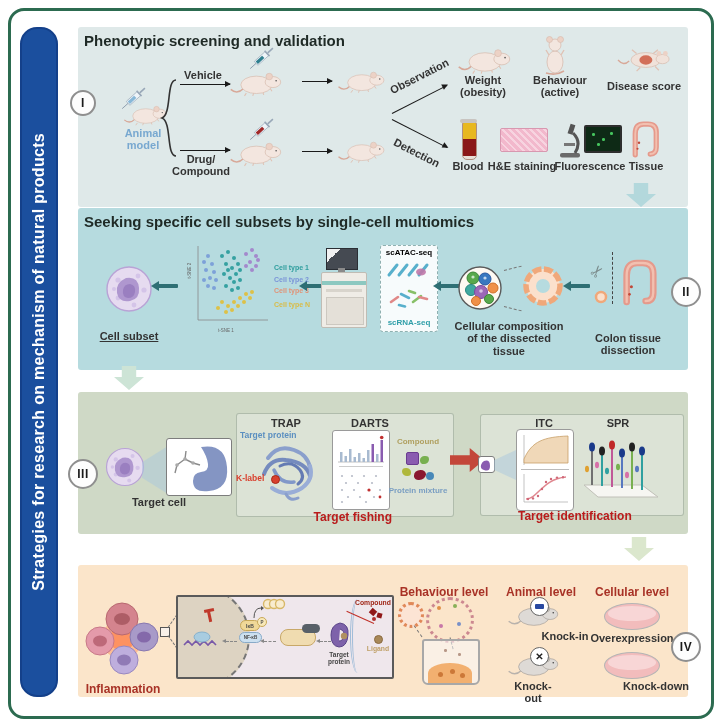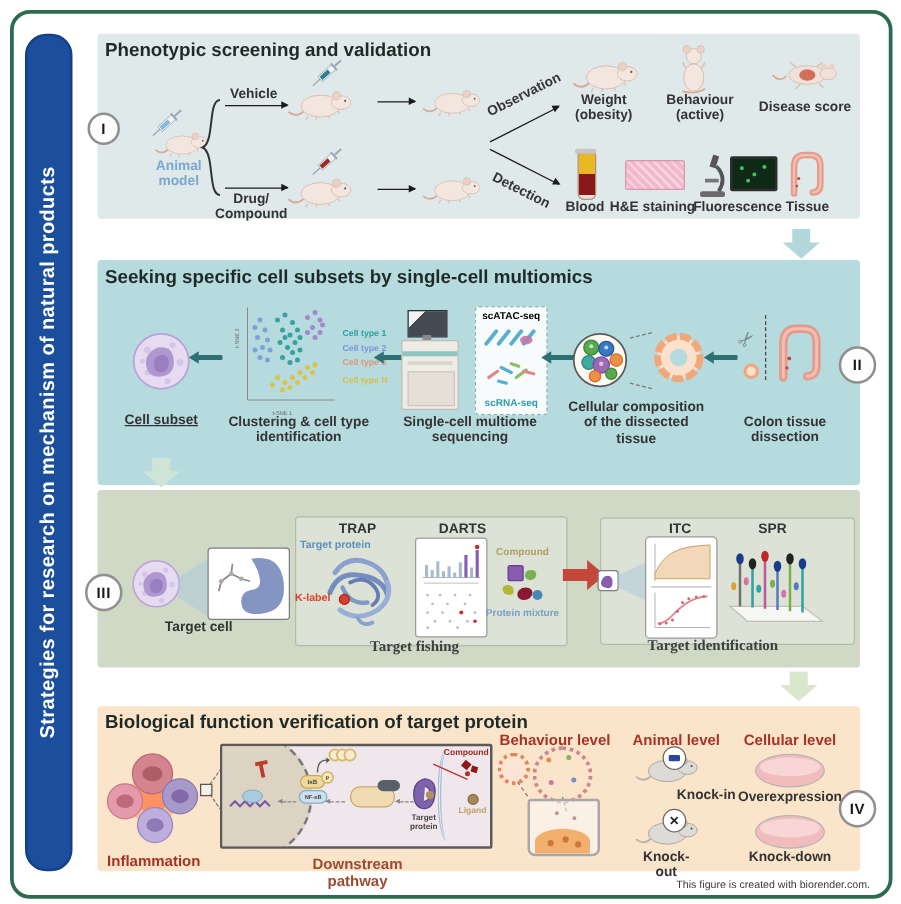--- a/index.html
+++ b/index.html
@@ -4,28 +4,28 @@
 <style>
   html,body{margin:0;padding:0;background:#fff;}
   #fig{position:relative;width:721px;height:723px;background:#fff;font-family:"Liberation Sans",sans-serif;overflow:hidden;}
   .abs{position:absolute;}
   
   #frame{left:8px;top:8px;width:700px;height:705px;border:3px solid #2c6b50;border-radius:16px;}
   #banner{left:20px;top:27px;width:34px;height:666px;background:#1b4f9e;border:2px solid #14408a;border-radius:17px;display:flex;align-items:center;justify-content:center;}
   #banner span{writing-mode:vertical-rl;transform:rotate(180deg);color:#fff;font-weight:700;font-size:16px;letter-spacing:.3px;white-space:nowrap;}
   
   .panel{border-radius:3px;}
-  #p1{left:78px;top:27px;width:610px;height:148px;background:#dfe9e9;}
-  #p2{left:78px;top:208px;width:610px;height:180px;background:#b6dbdf;}
+  #p1{left:78px;top:27px;width:610px;height:180px;background:#dfe9e9;}
+  #p2{left:78px;top:208px;width:610px;height:162px;background:#b6dbdf;}
   #p3{left:78px;top:392px;width:610px;height:142px;background:#cfd9c6;}
   #p4{left:78px;top:565px;width:610px;height:132px;background:#fbe5ca;}
   .ttl{font-size:15px;font-weight:700;color:#1f2a26;white-space:nowrap;}
   .lbl{font-weight:700;color:#333;font-size:11px;line-height:1.12;text-align:center;white-space:pre-line;}
   .sm{font-size:8px;font-weight:700;text-align:center;white-space:pre-line;line-height:1.1;}
-  .cap{font-weight:700;font-size:12px;color:#404040;text-align:left;white-space:nowrap;font-family:Liberation Serif, serif;}
+  .cap{font-weight:700;font-size:12px;color:#b91c1c;text-align:right;white-space:nowrap;}
   .hdr{font-weight:700;font-size:12px;color:#a83226;text-align:center;white-space:nowrap;}
   .numcirc{background:#fdfdfd;border:2px solid #8f8f8f;border-radius:50%;display:flex;align-items:center;justify-content:center;font-weight:800;font-size:12px;color:#1a1a1a;letter-spacing:.5px;}
   
   .ar{height:0;border-top:1.5px solid #1a1a1a;}
   .ar::after{content:'';position:absolute;right:-1px;top:-4.4px;border-left:6px solid #1a1a1a;border-top:3.6px solid transparent;border-bottom:3.6px solid transparent;}
   .tar{height:3.5px;background:#2e6f74;border-radius:1px;}
   .tar::before{content:'';position:absolute;left:-7px;top:-3.4px;border-right:8px solid #2e6f74;border-top:5.2px solid transparent;border-bottom:5.2px solid transparent;}
   .bdown{clip-path:polygon(26% 0,74% 0,74% 46%,100% 46%,50% 100%,0 46%,26% 46%);}
   .bright{clip-path:polygon(0 30%,58% 30%,58% 0,100% 50%,58% 100%,58% 70%,0 70%);background:#c3473a;}
   .dashar{height:0;border-top:1px dashed #888;}
@@ -274,22 +274,20 @@
       </g>
     </svg>
     <div class="abs" style="left:104px;top:60px;font-size:4.5px;color:#666;transform:rotate(-90deg);">t-SNE 2</div>
     <div class="abs" style="left:140px;top:120px;font-size:4.5px;color:#666;">t-SNE 1</div>
     <div class="abs" style="left:196px;top:56px;width:46px;font-size:7px;font-weight:700;line-height:1;">
       <div style="color:#2f9e9e;margin-bottom:4.5px;">Cell type 1</div>
       <div style="color:#7b95d8;margin-bottom:4.5px;">Cell type 2</div>
       <div style="color:#e09478;margin-bottom:7px;">Cell type 3</div>
       <div style="color:#d8bc48;">Cell type N</div>
     </div>
-    <div class="abs lbl" style="left:104px;top:124px;width:114px;">Clustering &amp; cell type
-identification</div>
 
     <div class="abs tar" style="left:228px;top:76px;width:20px;"></div>
 
     <div class="abs" style="left:242px;top:40px;width:46px;height:80px;">
       <div class="abs" style="left:6px;top:0;width:30px;height:20px;background:linear-gradient(135deg,#f2f2f2 0 26%,#454a52 26%);border:1px solid #2a2e34;"></div>
       <div class="abs" style="left:18px;top:20px;width:7px;height:4px;background:#8a8a8a;"></div>
       <div class="abs" style="left:1px;top:24px;width:44px;height:54px;background:#efece6;border:1px solid #c0bcb4;border-radius:2px;">
         <div class="abs" style="left:0;top:8px;width:100%;height:4px;background:#8cc8c0;"></div>
         <div class="abs" style="left:4px;top:16px;width:36px;height:3px;background:#d8d4cc;"></div>
         <div class="abs" style="left:4px;top:24px;width:36px;height:26px;background:#e4e0d8;border:1px solid #ccc8c0;"></div>
@@ -308,22 +306,20 @@
         <path d="M16,6 l8,4" stroke="#58b0cc" stroke-width="2.6" stroke-linecap="round"></path>
         <path d="M28,14 l8,-6" stroke="#88c068" stroke-width="2.6" stroke-linecap="round"></path>
         <path d="M14,17 l6,1.5" stroke="#58b0cc" stroke-width="2.6" stroke-linecap="round"></path>
         <path d="M34,9 l8,2" stroke="#e08888" stroke-width="2.6" stroke-linecap="round"></path>
         <path d="M24,3 l6,2" stroke="#88c068" stroke-width="2.6" stroke-linecap="round"></path>
       </svg>
       <div class="abs" style="left:0;bottom:3px;width:100%;color:#2e9ea8;">
           <div class="sm">scRNA-seq</div>
         </div>
     </div>
-    <div class="abs lbl" style="left:244px;top:124px;width:108px;">Single-cell multiome
-sequencing</div>
 
     <div class="abs tar" style="left:362px;top:76px;width:20px;"></div>
 
     <svg class="abs" style="left:378px;top:56px;width:48px;height:48px;" viewBox="0 0 48 48">
       <circle cx="24" cy="24" r="21" fill="#fef9f2" stroke="#5a5a5a" stroke-width="1.4"></circle>
       <circle cx="17" cy="14" r="6" fill="#58a84c" stroke="#3c8838"></circle>
       <circle cx="29" cy="15" r="6" fill="#3878c0" stroke="#2858a0"></circle>
       <circle cx="37" cy="24" r="5" fill="#f09048" stroke="#d07028"></circle>
       <circle cx="15" cy="26" r="5.5" fill="#40a8a0" stroke="#288880"></circle>
       <circle cx="25" cy="28" r="6.5" fill="#9c68b8" stroke="#7c48a0"></circle>
@@ -494,21 +490,20 @@
         <ellipse cx="53" cy="40" rx="2" ry="3.2" fill="#d870a8"></ellipse>
       <ellipse cx="63" cy="34" rx="2" ry="3.2" fill="#5878c0"></ellipse>
         <ellipse cx="13" cy="34" rx="2" ry="3.2" fill="#e0a030"></ellipse>
     </svg>
     <div class="abs cap" style="left:440px;top:117px;width:110px;">Target identification</div>
   </section>
 
   <div class="abs bdown" style="left:624px;top:537px;width:30px;height:24px;background:#dbe7cd;"></div>
 
   <section id="p4" class="abs panel">
-    <div class="abs ttl" style="left:6px;top:4px;">Biological function verification of target protein</div>
 
     <svg class="abs" style="left:6px;top:34px;width:78px;height:80px;" viewBox="0 0 78 80">
       <circle cx="38" cy="40" r="20" fill="#ff8a50" opacity="0.45"></circle>
       <circle cx="38" cy="40" r="12" fill="#ff7038" opacity="0.55"></circle>
       <circle cx="38" cy="20" r="16" fill="#d4848e" stroke="#b86870"></circle>
       <ellipse cx="38" cy="20" rx="8" ry="6" fill="#a05058" opacity="0.75"></ellipse>
       <circle cx="16" cy="42" r="14" fill="#e49aaa" stroke="#c87888"></circle>
       <ellipse cx="16" cy="42" rx="7" ry="5.5" fill="#b05868" opacity="0.75"></ellipse>
       <circle cx="60" cy="38" r="14" fill="#a89ac8" stroke="#8878b0"></circle>
       <ellipse cx="60" cy="38" rx="7" ry="5.5" fill="#7858a0" opacity="0.75"></ellipse>
@@ -554,21 +549,20 @@
 protein</div>
       <div class="abs" style="left:172px;top:2px;width:12px;height:74px;border-left:3px double #a0bcd8;border-radius:50% / 50%;"></div>
       <div class="abs sm" style="left:175px;top:2px;width:40px;color:#a02818;font-size:6.8px;">Compound</div>
       <div class="abs" style="left:192px;top:12px;width:6px;height:6px;background:#901818;transform:rotate(40deg);"></div>
       <div class="abs" style="left:199px;top:16px;width:5px;height:5px;background:#901818;transform:rotate(15deg);"></div>
       <div class="abs" style="left:194px;top:20px;width:4px;height:4px;background:#b03030;border-radius:50%;"></div>
       <div class="abs" style="left:166px;top:26px;width:30px;border-top:1.3px solid #c03028;transform:rotate(24deg);transform-origin:right center;"></div>
       <div class="abs" style="left:196px;top:38px;width:7px;height:7px;border-radius:50%;background:#a88858;border:1px solid #8a6a40;"></div>
       <div class="abs sm" style="left:184px;top:48px;width:32px;color:#c0a068;font-size:6.8px;">Ligand</div>
     </div>
-    <div class="abs" style="left:150px;top:119px;width:116px;font-weight:700;font-size:12px;color:#9c4a32;text-align:center;">Downstream pathway</div>
 
     <div class="abs hdr" style="left:320px;top:20px;width:92px;">Behaviour level</div>
     <div class="abs" style="left:320px;top:37px;width:20px;height:20px;border:3px dotted #e08858;border-radius:50%;background:#fce4d4;"></div>
     <div class="abs" style="left:348px;top:32px;width:42px;height:40px;border:3px dotted #cc8890;border-radius:50%;">
       <span class="abs" style="left:8px;top:6px;width:4px;height:4px;border-radius:50%;background:#e09048;"></span>
       <span class="abs" style="left:24px;top:4px;width:4px;height:4px;border-radius:50%;background:#88b058;"></span>
       <span class="abs" style="left:28px;top:22px;width:4px;height:4px;border-radius:50%;background:#7890c8;"></span>
       <span class="abs" style="left:10px;top:24px;width:4px;height:4px;border-radius:50%;background:#c878a8;"></span>
     </div>
     <div class="abs dashline" style="left:336px;top:60px;width:14px;transform:rotate(55deg);"></div>
@@ -593,22 +587,21 @@
     <svg class="abs" style="left:428px;top:86px;width:54px;height:28px;">
         <use href="#mouse-grey"></use>
       </svg>
     <div class="abs badge" style="left:452px;top:82px;width:17px;height:17px;font-size:10px;font-weight:700;color:#222;">✕</div>
     <div class="abs lbl" style="left:428px;top:115px;width:54px;">Knock-out</div>
 
     <div class="abs hdr" style="left:510px;top:20px;width:88px;">Cellular level</div>
     <div class="abs dish" style="left:526px;top:38px;width:54px;height:25px;"></div>
     <div class="abs lbl" style="left:508px;top:67px;width:92px;">Overexpression</div>
     <div class="abs dish" style="left:526px;top:87px;width:54px;height:25px;"></div>
-    <div class="abs lbl" style="left:514px;top:115px;width:80px;">Knock-down</div>
+    <div class="abs lbl" style="left:538px;top:115px;width:80px;">Knock-down</div>
   </section>
 
   <div class="abs numcirc" style="left:70px;top:90px;width:22px;height:22px;">I</div>
   <div class="abs numcirc" style="left:671px;top:277px;width:26px;height:26px;">II</div>
   <div class="abs numcirc" style="left:68px;top:459px;width:26px;height:26px;">III</div>
   <div class="abs numcirc" style="left:671px;top:632px;width:26px;height:26px;">IV</div>
 
-  <div class="abs" style="left:430px;top:702px;width:266px;text-align:right;font-size:8.5px;color:#3a3a3a;">This figure is created with biorender.com.</div>
 </div>
 
 </body></html>

